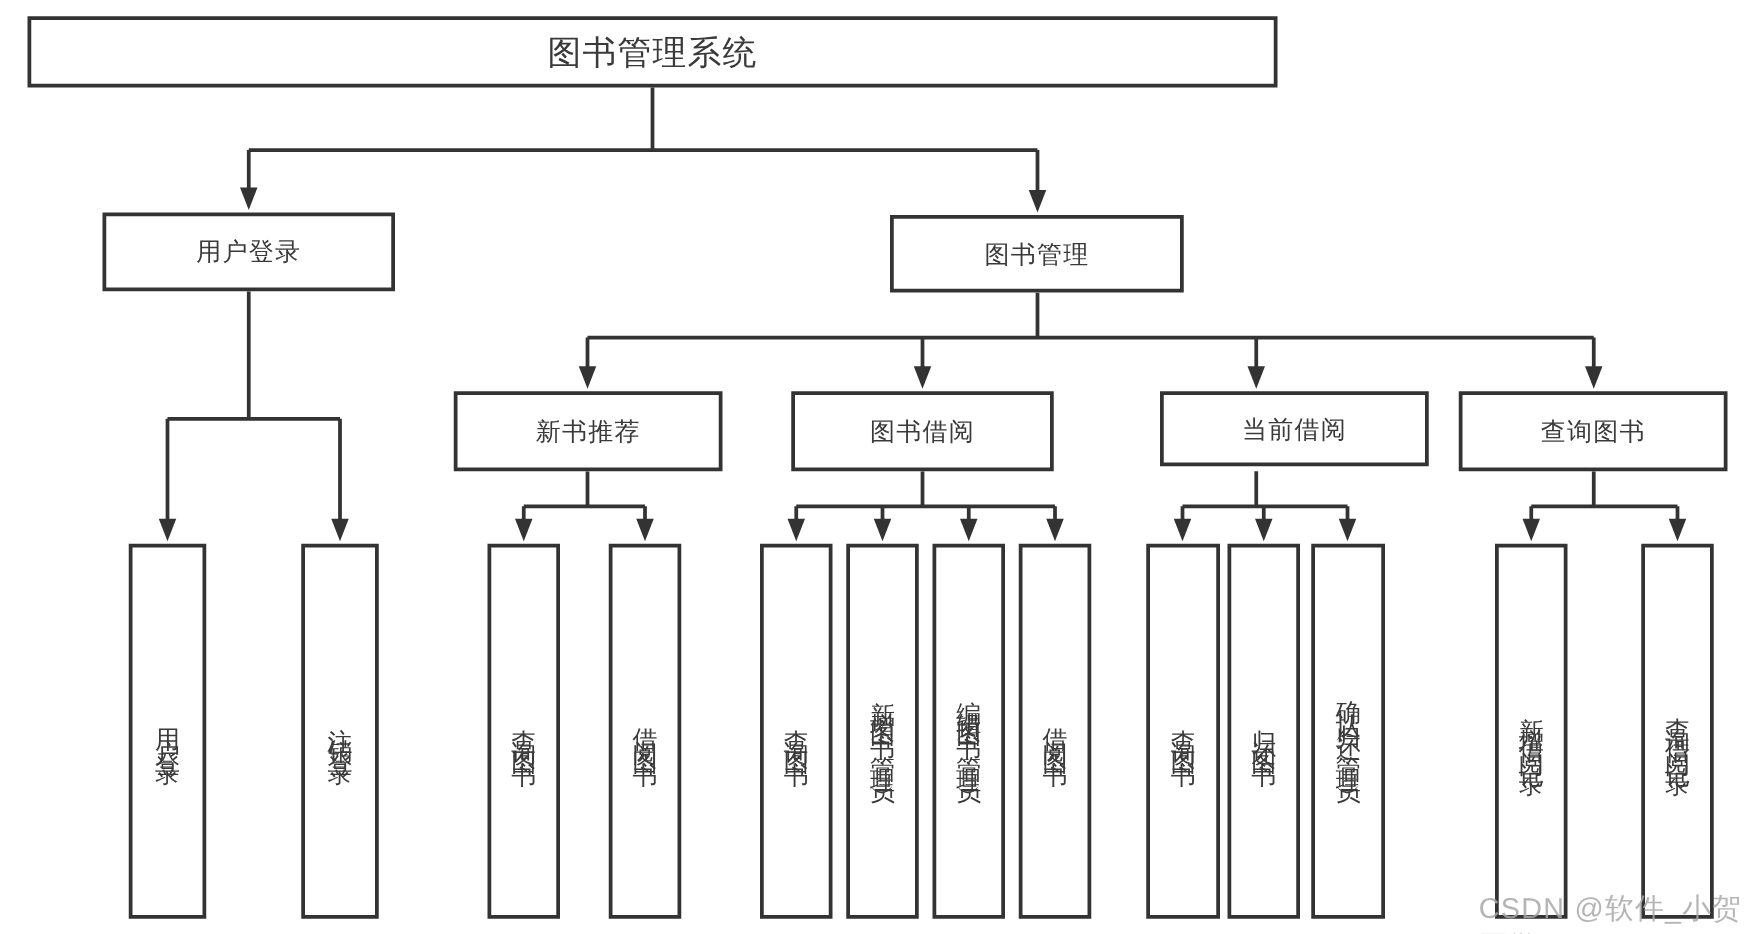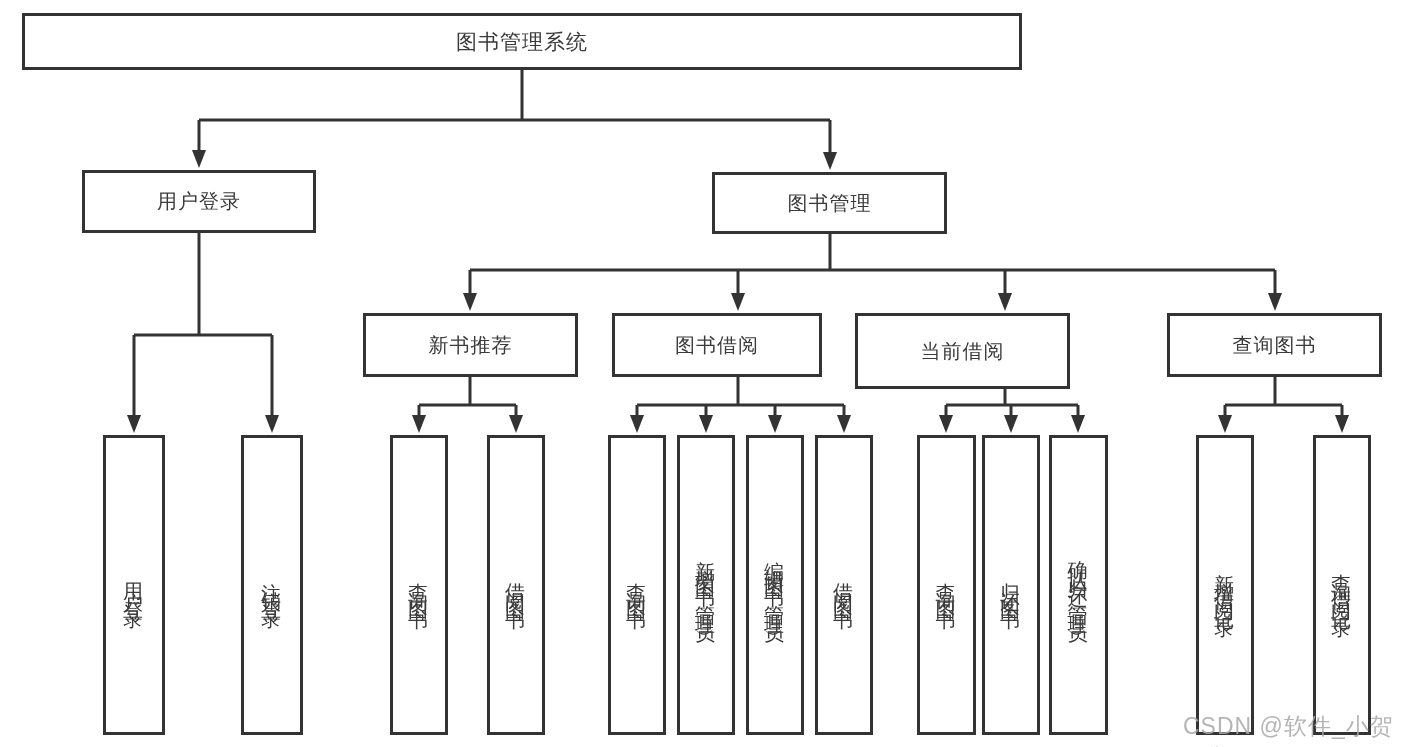--- a/index.html
+++ b/index.html
@@ -17,21 +17,21 @@
     border:3px solid #333333;
     background:#ffffff;
     color:#3a3a3a;
     display:flex;
     align-items:center;
     justify-content:center;
     font-size:20px;
     letter-spacing:1px;
     white-space:nowrap;
   }
-  .box.root{font-size:21px;}
+  .box.root{font-size:27px;}
   .box.tall{
     writing-mode:vertical-rl;
     text-orientation:mixed;
     letter-spacing:9px;
     font-size:20px;
     white-space:normal;
   }
   .watermark{
     position:absolute;
     left:1183px;top:711px;
@@ -80,22 +80,22 @@
       <polygon points="1335,415 1349,415 1342,433"></polygon>
     </g>
   </svg>
 
   <div class="box root" style="left:22px;top:13px;width:1000px;height:57px">图书管理系统</div>
 
   <div class="box" style="left:82px;top:170px;width:234px;height:63px">用户登录</div>
   <div class="box" style="left:712px;top:172px;width:235px;height:62px">图书管理</div>
 
   <div class="box" style="left:363px;top:313px;width:215px;height:64px">新书推荐</div>
-  <div class="box" style="left:612px;top:313px;width:210px;height:64px">图书借阅</div>
-  <div class="box" style="left:855px;top:313px;width:215px;height:76px">当前借阅</div>
+  <div class="box" style="left:633px;top:313px;width:210px;height:64px">图书借阅</div>
+  <div class="box" style="left:928px;top:313px;width:215px;height:60px">当前借阅</div>
   <div class="box" style="left:1167px;top:313px;width:215px;height:64px">查询图书</div>
 
   <div class="box tall" style="left:103px;top:435px;width:62px;height:300px">用户登录</div>
   <div class="box tall" style="left:241px;top:435px;width:62px;height:300px">注销登录</div>
 
   <div class="box tall" style="left:390px;top:435px;width:58px;height:300px">查询图书</div>
   <div class="box tall" style="left:487px;top:435px;width:58px;height:300px">借阅图书</div>
 
   <div class="box tall" style="left:608px;top:435px;width:58px;height:300px">查询图书</div>
   <div class="box tall" style="left:677px;top:435px;width:58px;height:300px">新增图书（管理员）</div>

